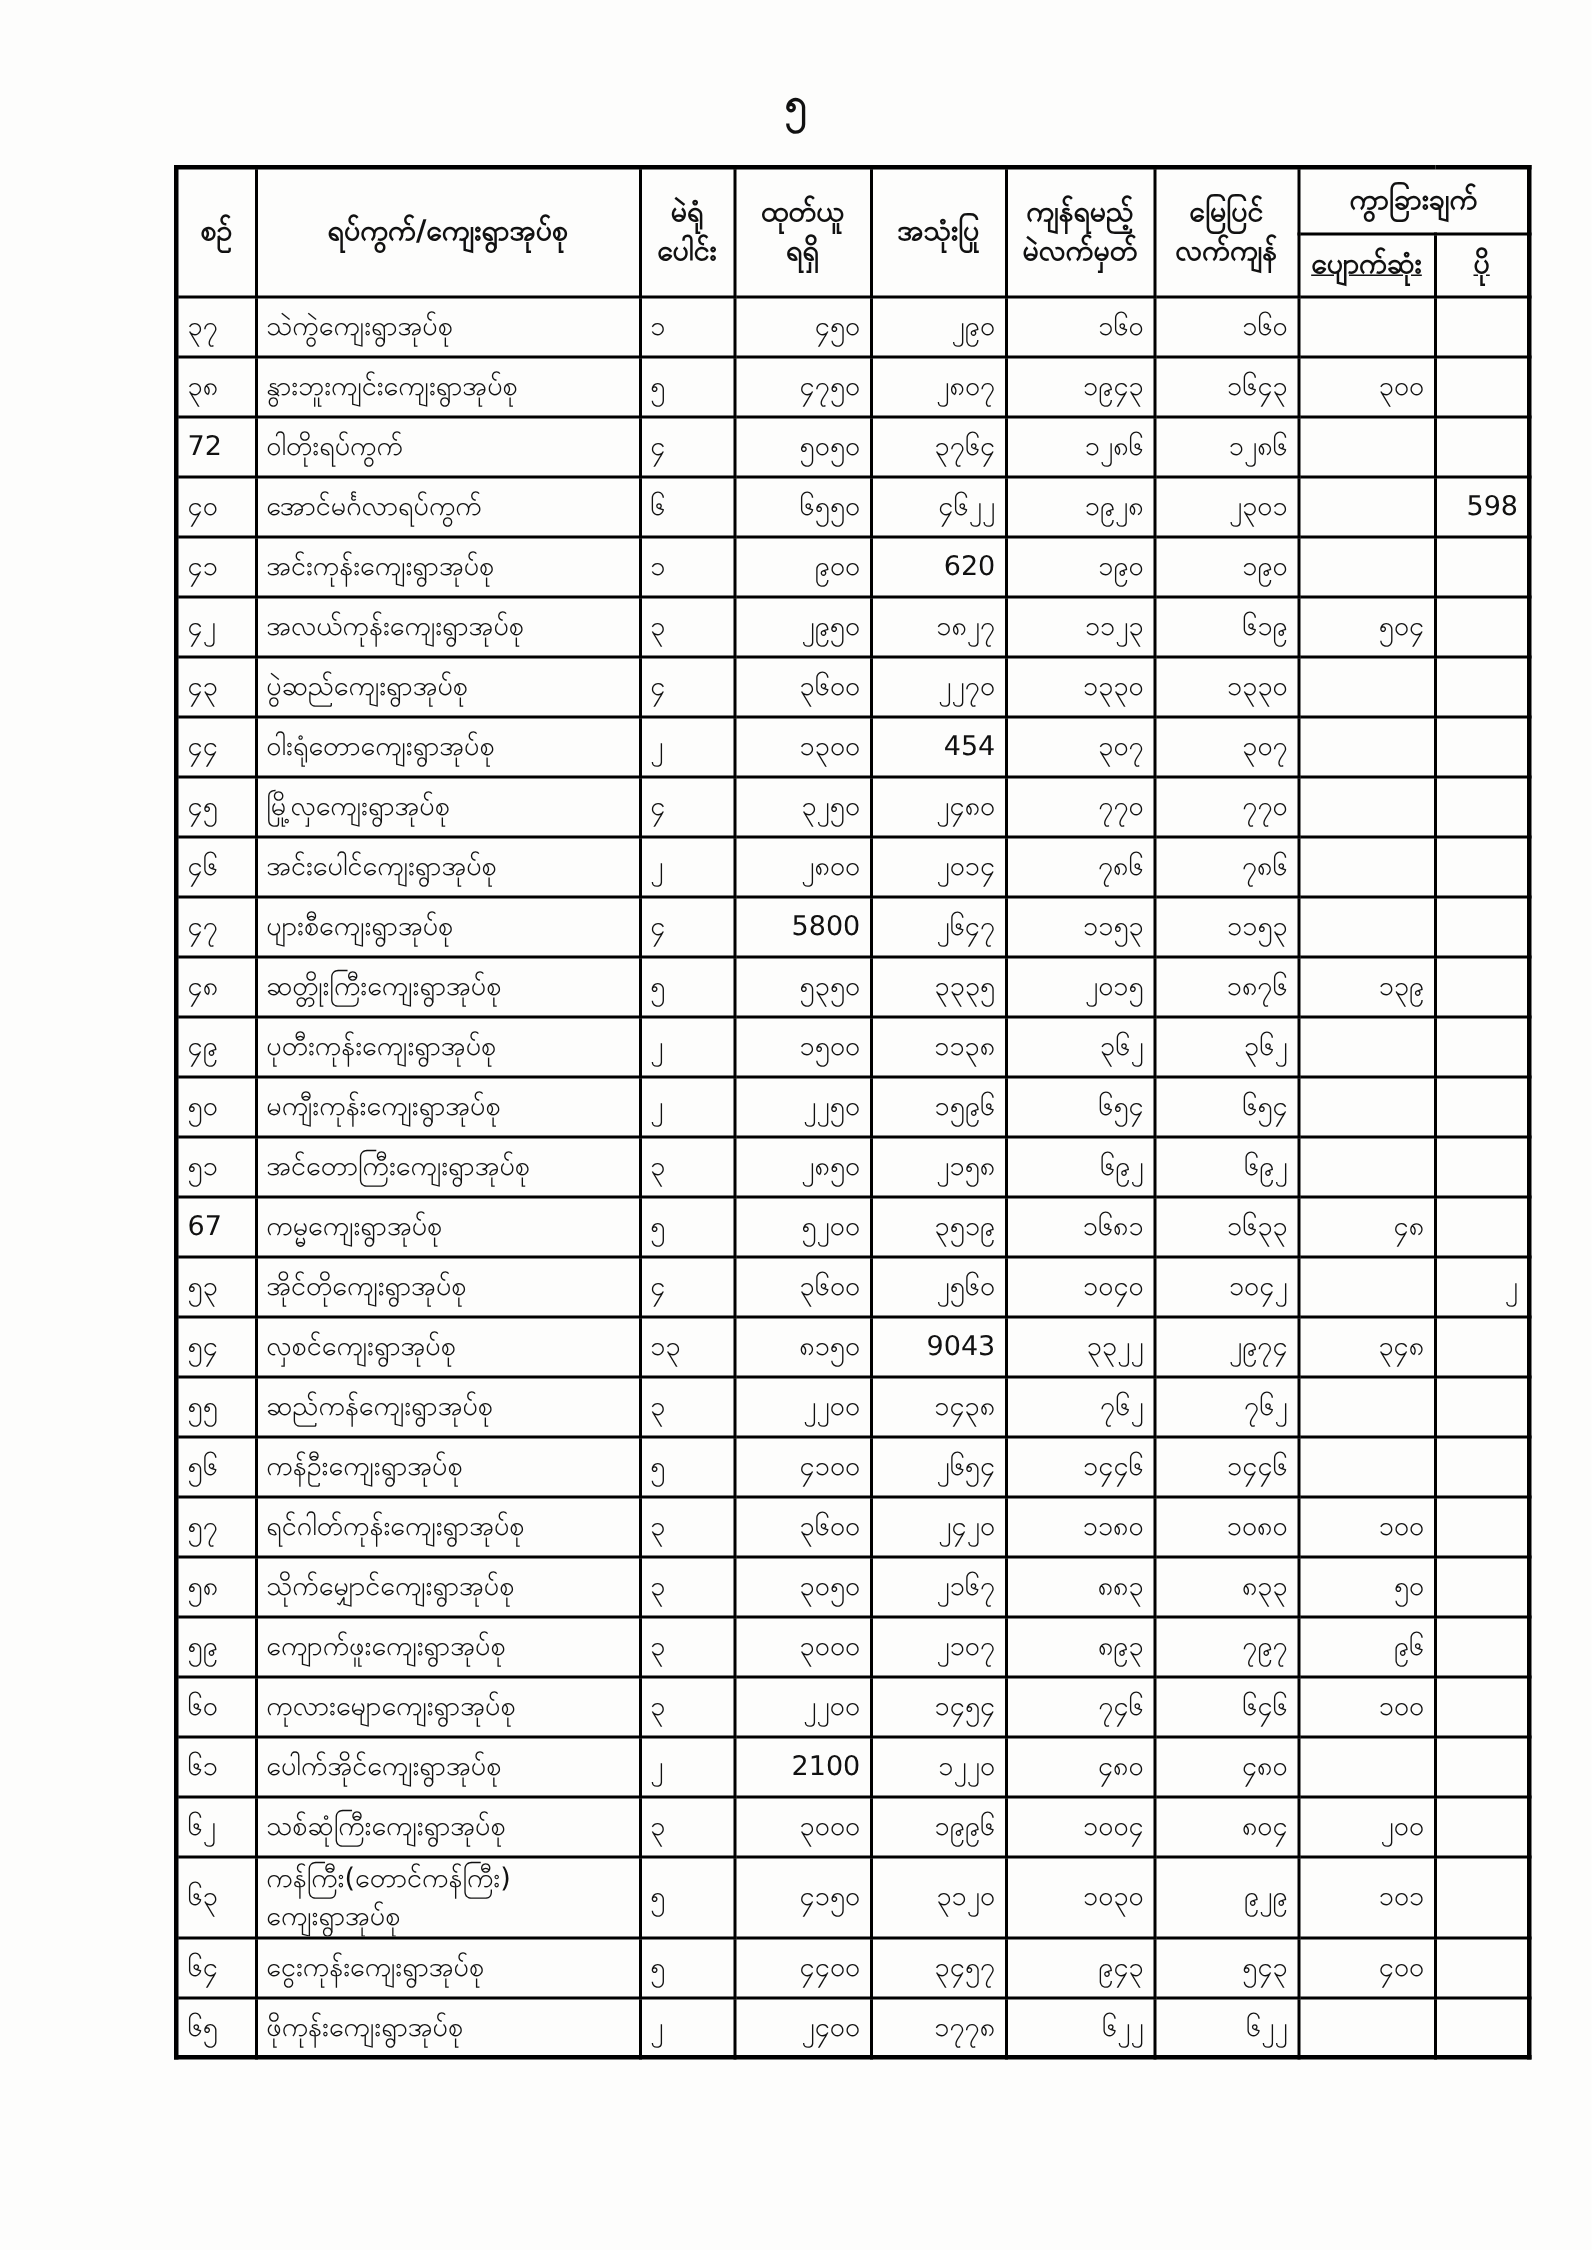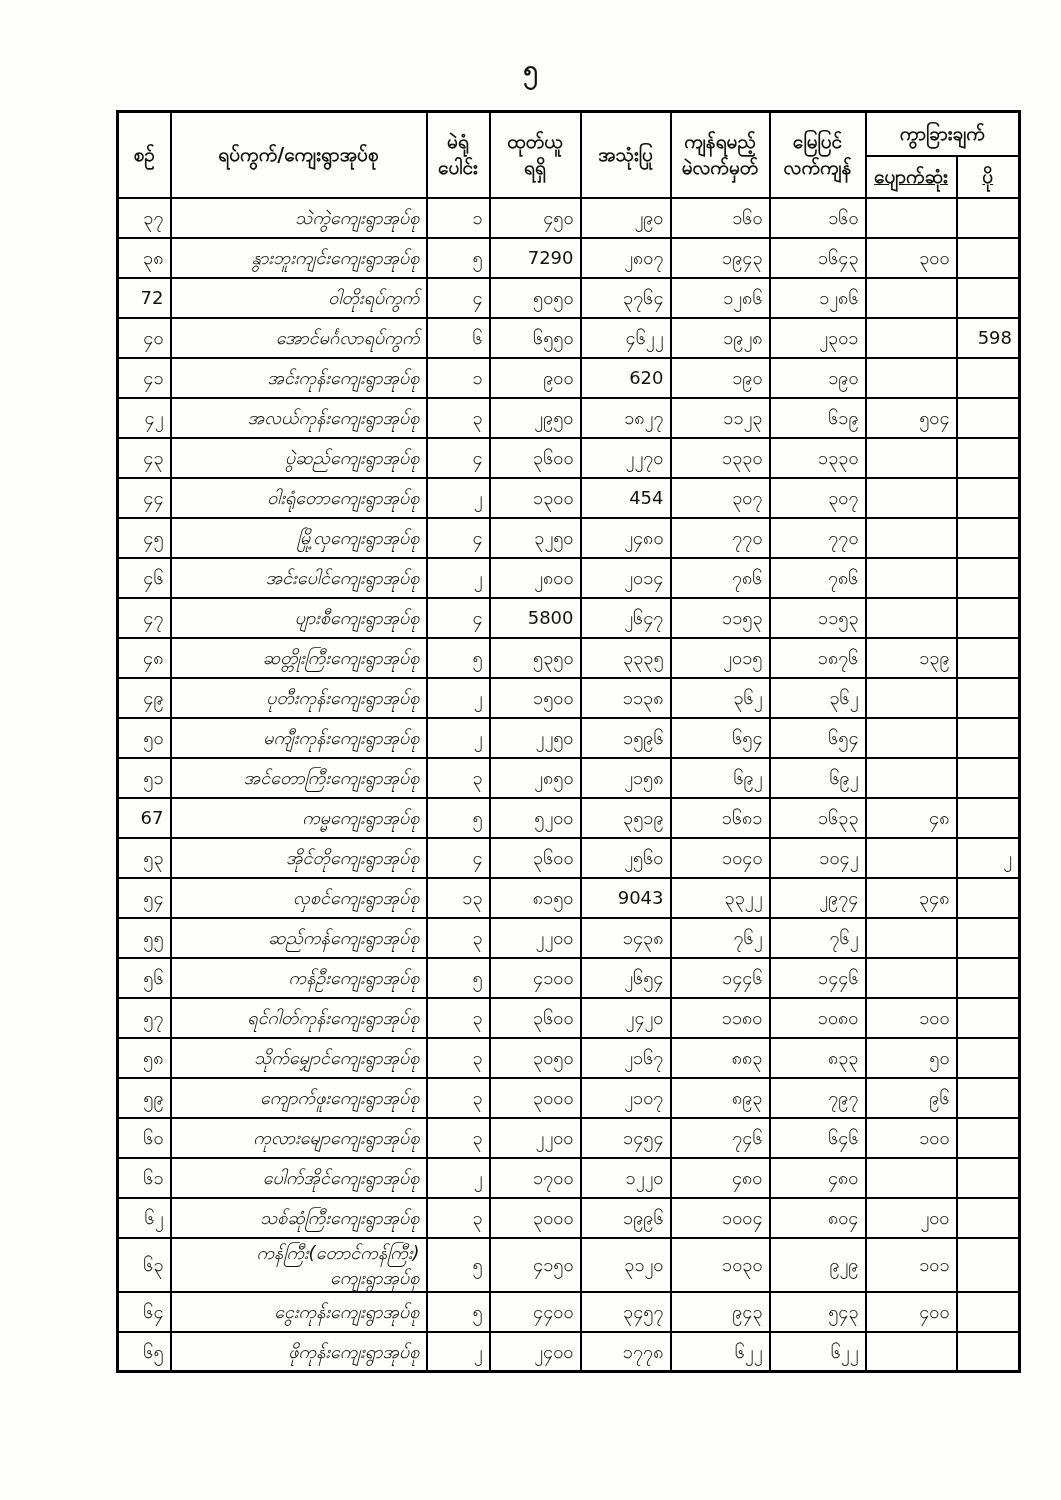--- a/index.html
+++ b/index.html
@@ -49,22 +49,22 @@
   thead tr.h1 th { height: 44px; }
   thead tr.h2 th { height: 42px; text-decoration: underline; }
   table.results td {
     font-size: 18px;
     height: 40px;
     vertical-align: middle;
     padding: 1px 6px;
     white-space: pre-line;
     line-height: 1.4;
   }
-  td.col-no, td.col-stations { text-align: right; padding: 1px 2px; }
-  td.col-name { text-align: right; padding-left: 10px; padding-right: 4px; font-style: italic; }
+  td.col-no, td.col-stations { text-align: left; padding: 1px 2px; }
+  td.col-name { text-align: left; padding-left: 10px; padding-right: 4px; }
   td.col-received, td.col-used, td.col-should_remain,
   td.col-ground_remain, td.col-lost, td.col-extra {
     text-align: right;
     padding-right: 13px;
   }
   col.c-no { width: 53px; }
   col.c-name { width: 256px; }
   col.c-stations { width: 63px; }
   col.c-received { width: 91px; }
   col.c-used { width: 90px; }
@@ -119,21 +119,21 @@
         <td class="col-used">၂၉၀</td>
         <td class="col-should_remain">၁၆၀</td>
         <td class="col-ground_remain">၁၆၀</td>
         <td class="col-lost"></td>
         <td class="col-extra"></td>
       </tr>
       <tr>
         <td class="col-no">၃၈</td>
         <td class="col-name">နွားဘူးကျင်းကျေးရွာအုပ်စု</td>
         <td class="col-stations">၅</td>
-        <td class="col-received">7290</td>
+        <td class="col-received">၄၇၅၀</td>
         <td class="col-used">၂၈၀၇</td>
         <td class="col-should_remain">၁၉၄၃</td>
         <td class="col-ground_remain">၁၆၄၃</td>
         <td class="col-lost">၃၀၀</td>
         <td class="col-extra"></td>
       </tr>
       <tr>
         <td class="col-no">72</td>
         <td class="col-name">ဝါတိုးရပ်ကွက်</td>
         <td class="col-stations">၄</td>
@@ -372,21 +372,21 @@
         <td class="col-used">၁၄၅၄</td>
         <td class="col-should_remain">၇၄၆</td>
         <td class="col-ground_remain">၆၄၆</td>
         <td class="col-lost">၁၀၀</td>
         <td class="col-extra"></td>
       </tr>
       <tr>
         <td class="col-no">၆၁</td>
         <td class="col-name">ပေါက်အိုင်ကျေးရွာအုပ်စု</td>
         <td class="col-stations">၂</td>
-        <td class="col-received">၁၇၀၀</td>
+        <td class="col-received">2100</td>
         <td class="col-used">၁၂၂၀</td>
         <td class="col-should_remain">၄၈၀</td>
         <td class="col-ground_remain">၄၈၀</td>
         <td class="col-lost"></td>
         <td class="col-extra"></td>
       </tr>
       <tr>
         <td class="col-no">၆၂</td>
         <td class="col-name">သစ်ဆုံကြီးကျေးရွာအုပ်စု</td>
         <td class="col-stations">၃</td>

